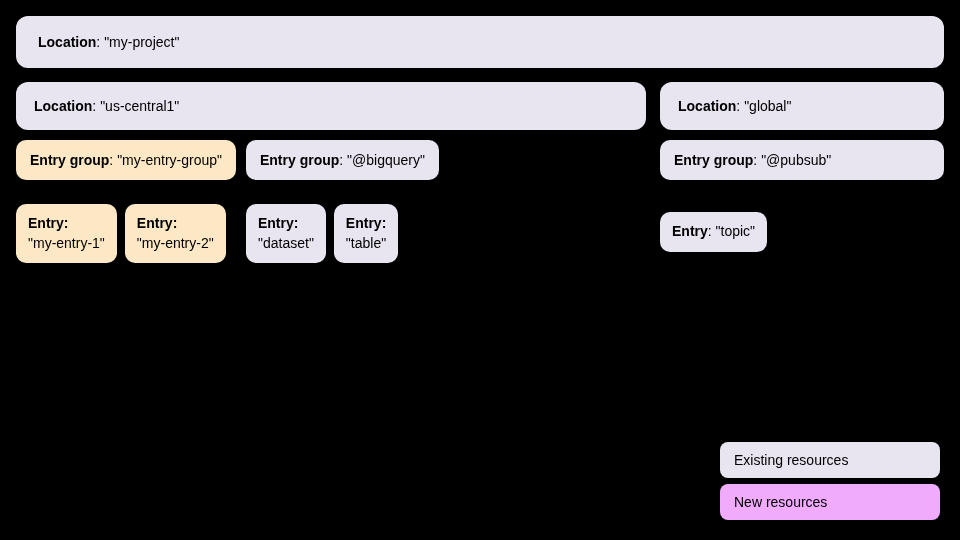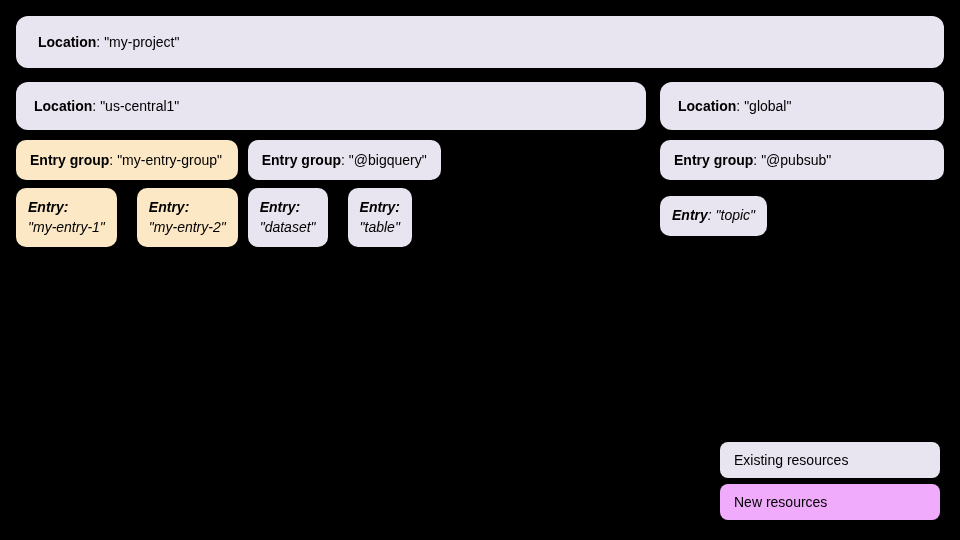--- a/index.html
+++ b/index.html
@@ -74,23 +74,22 @@
       background: #e8e4f0;
     }
 
     .entry-group-box.new-resource {
       background: #fce8c4;
     }
 
     
     .entries-row {
       display: flex;
-      gap: 20px;
-      margin-top: 8px;
-      font-style: italic;
+      gap: 8px;
+      margin-top: 24px;
     }
 
     .entry-box {
       border-radius: 10px;
       padding: 10px 12px;
       line-height: 1.4;
     }
 
     .entry-box.existing {
       background: #e8e4f0;

